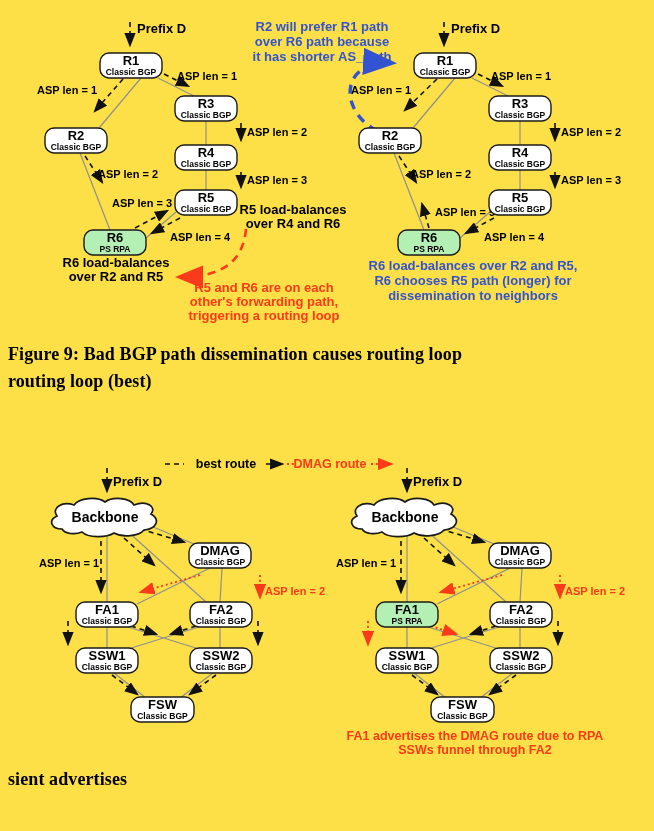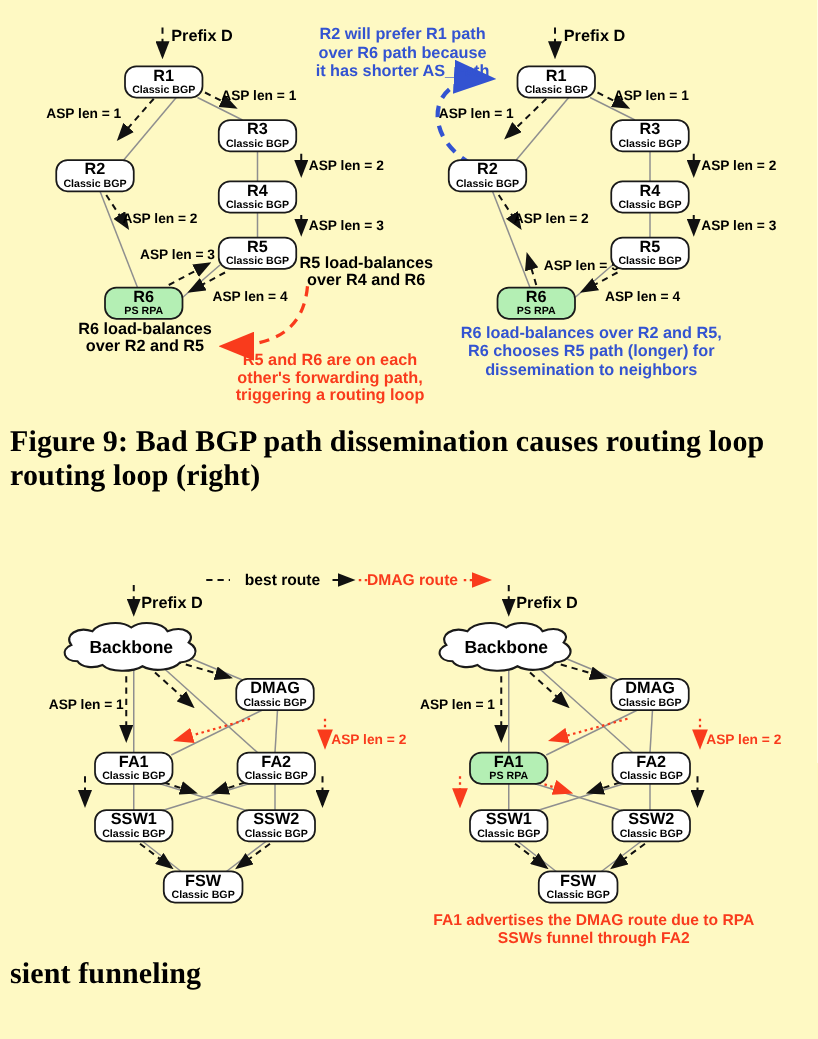--- a/index.html
+++ b/index.html
@@ -1,16 +1,16 @@
 <!DOCTYPE html>
 <html><head>
 <meta charset="utf-8">
 <style>
   html,body{margin:0;padding:0;background:#fff;}
-  .page{position:relative;width:654px;height:831px;background:#fef9c3;overflow:hidden;
+  .page{position:relative;width:654px;height:831px;background:#fde047;overflow:hidden;
         font-family:"Liberation Sans",sans-serif;}
   svg{position:absolute;left:0;}
   #fig9-svg{top:0;}
   #fig10-svg{top:437px;}
 
   
   .box{fill:#ffffff;stroke:#1a1a1a;stroke-width:1.4;}
   .box.green{fill:#b4efb4;}
   .nname{font:bold 13px "Liberation Sans",sans-serif;fill:#000;text-anchor:middle;}
   .nsub{font:bold 8.5px "Liberation Sans",sans-serif;fill:#000;text-anchor:middle;}
@@ -33,21 +33,21 @@
   .elabel.red{fill:#f93b1c;}
   .note{font:bold 13px "Liberation Sans",sans-serif;fill:#000;text-anchor:middle;}
   .note.red{fill:#f93b1c;}
   .note.blue{fill:#3353d1;}
   .note.sm{font-size:12.5px;}
   .llabel{font:bold 12.5px "Liberation Sans",sans-serif;fill:#000;text-anchor:middle;}
   .llabel.red{fill:#f93b1c;}
 
   
   .caption{position:absolute;left:8px;width:640px;
-           font-family:"Liberation Serif",serif;font-weight:bold;font-size:24px;
+           font-family:"Liberation Serif",serif;font-weight:bold;font-size:18px;
            line-height:27px;color:#000;letter-spacing:0.1px;}
   #cap9{top:341px;}
   #cap10{top:766px;}
 </style>
 </head>
 <body>
 
 <div class="page">
 
 <svg id="fig9-svg" width="654" height="340" viewBox="0 0 654 340">
@@ -199,21 +199,21 @@
     <text class="note blue" x="322" y="46">over R6 path because</text>
     <text class="note blue" x="322" y="61">it has shorter AS_Path</text>
     <text class="note blue" x="473" y="270">R6 load-balances over R2 and R5,</text>
     <text class="note blue" x="473" y="285">R6 chooses R5 path (longer) for</text>
     <text class="note blue" x="473" y="300">dissemination to neighbors</text>
   </g>
 </svg>
 
 <div class="caption" id="cap9">
   <div>Figure 9: Bad BGP path dissemination causes routing loop</div>
-  <div>routing loop (right)</div>
+  <div>routing loop (best)</div>
 </div>
 
 <svg id="fig10-svg" width="654" height="325" viewBox="0 0 654 325">
 
   <g>
     <path class="dashn" d="M165,27 h19"></path>
     <text class="llabel" x="226" y="31">best route</text>
     <path class="dashn dash" d="M266,27 h16"></path>
     <path class="dotn" d="M287,27 h8"></path>
     <text class="llabel red" x="330" y="31">DMAG route</text>
@@ -356,16 +356,16 @@
       <text class="nname" x="462.5" y="271.5">FSW</text>
       <text class="nsub" x="462.5" y="281.5">Classic BGP</text>
     </g>
 
     <text class="note red sm" x="475" y="303">FA1 advertises the DMAG route due to RPA</text>
     <text class="note red sm" x="475" y="317">SSWs funnel through FA2</text>
   </g>
 </svg>
 
 <div class="caption" id="cap10">
-  <div>sient funneling</div>
+  <div>sient advertises</div>
 </div>
 
 </div>
 
 </body></html>

